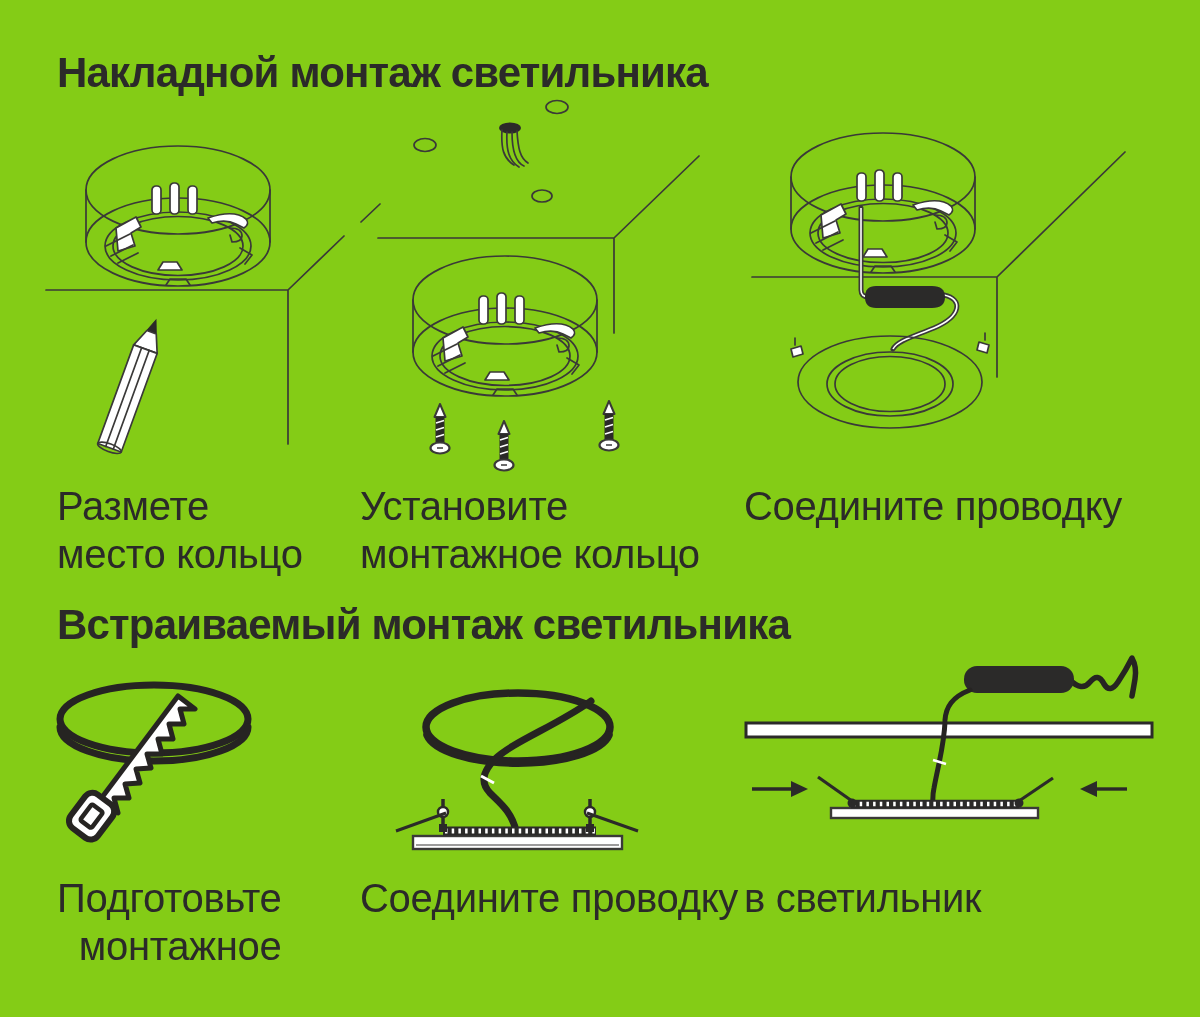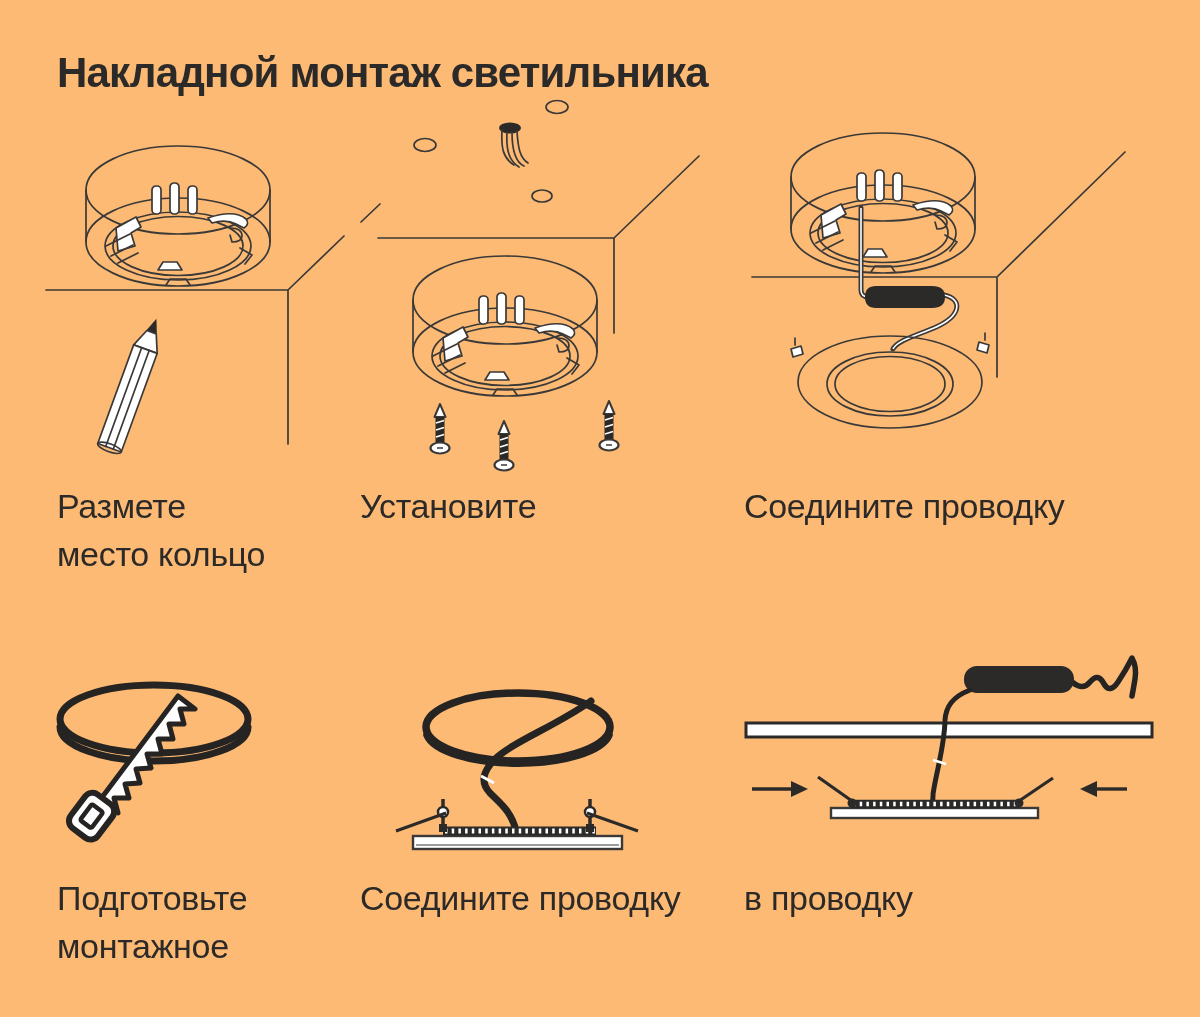--- a/index.html
+++ b/index.html
@@ -1,45 +1,46 @@
 <!DOCTYPE html>
 <html><head>
 <meta charset="utf-8">
 <style>
   html,body{margin:0;padding:0;background:#ffffff;}
   .canvas{
-    position:relative;width:1200px;height:1017px;background:#fdba74;
+    position:relative;width:1200px;height:1017px;background:#84cc16;
     font-family:"Liberation Sans","DejaVu Sans",sans-serif;color:#2b2a29;overflow:hidden;
   }
   .heading{
     position:absolute;left:57px;margin:0;
     font-size:42px;font-weight:700;letter-spacing:-0.8px;line-height:46px;color:#2b2a29;
   }
   .heading.h-top{top:50px;}
   .heading.h-bottom{top:602px;}
   .caption{
-    position:absolute;font-size:34px;line-height:48px;font-weight:400;color:#2b2a29;letter-spacing:-0.3px;
+    position:absolute;font-size:40px;line-height:48px;font-weight:400;color:#2b2a29;letter-spacing:-0.3px;
   }
   .cap-r1{top:482px;}
-  .cap-r2{top:874px;}
+  .cap-r2{top:874px;text-align:right;}
   .cap-c1{left:57px;}
   .cap-c2{left:360px;}
   .cap-c3{left:744px;}
   svg.art{position:absolute;left:0;top:0;}
   .thin{stroke:#3a3938;stroke-width:1.7;fill:none;stroke-linecap:round;stroke-linejoin:round;}
   .thinf{stroke:#3a3938;stroke-width:1.7;fill:#ffffff;stroke-linejoin:round;}
   .bold{stroke:#262422;fill:none;stroke-linecap:round;stroke-linejoin:round;}
   .inkfill{fill:#2b2a29;stroke:none;}
 </style>
 </head>
 <body>
 
 <div class="canvas">
 
   <h1 class="heading h-top">Накладной монтаж светильника</h1>
+  <h1 class="heading h-bottom">Встраиваемый монтаж светильника</h1>
 
   <svg class="art" width="1200" height="1017" viewBox="0 0 1200 1017">
     <defs>
 
       <g id="ringSym">
         <ellipse class="thin" cx="0" cy="0" rx="92" ry="44"></ellipse>
         <line class="thin" x1="-92" y1="0" x2="-92" y2="52"></line>
         <line class="thin" x1="92" y1="0" x2="92" y2="52"></line>
         <ellipse class="thin" cx="0" cy="52" rx="92" ry="44"></ellipse>
         <ellipse class="thin" cx="0" cy="56" rx="73" ry="34"></ellipse>
@@ -190,29 +191,30 @@
       </g>
     </g>
   </svg>
 
   <div class="caption cap-r1 cap-c1">
     <div>Размете</div>
     <div>место кольцо</div>
   </div>
   <div class="caption cap-r1 cap-c2">
     <div>Установите</div>
+    <div>монтажное кольцо</div>
   </div>
   <div class="caption cap-r1 cap-c3">
     <div>Соедините проводку</div>
   </div>
 
   <div class="caption cap-r2 cap-c1">
     <div>Подготовьте</div>
     <div>монтажное</div>
   </div>
   <div class="caption cap-r2 cap-c2">
     <div>Соедините проводку</div>
   </div>
   <div class="caption cap-r2 cap-c3">
-    <div>в проводку</div>
+    <div>в светильник</div>
   </div>
 
 </div>
 
 </body></html>

